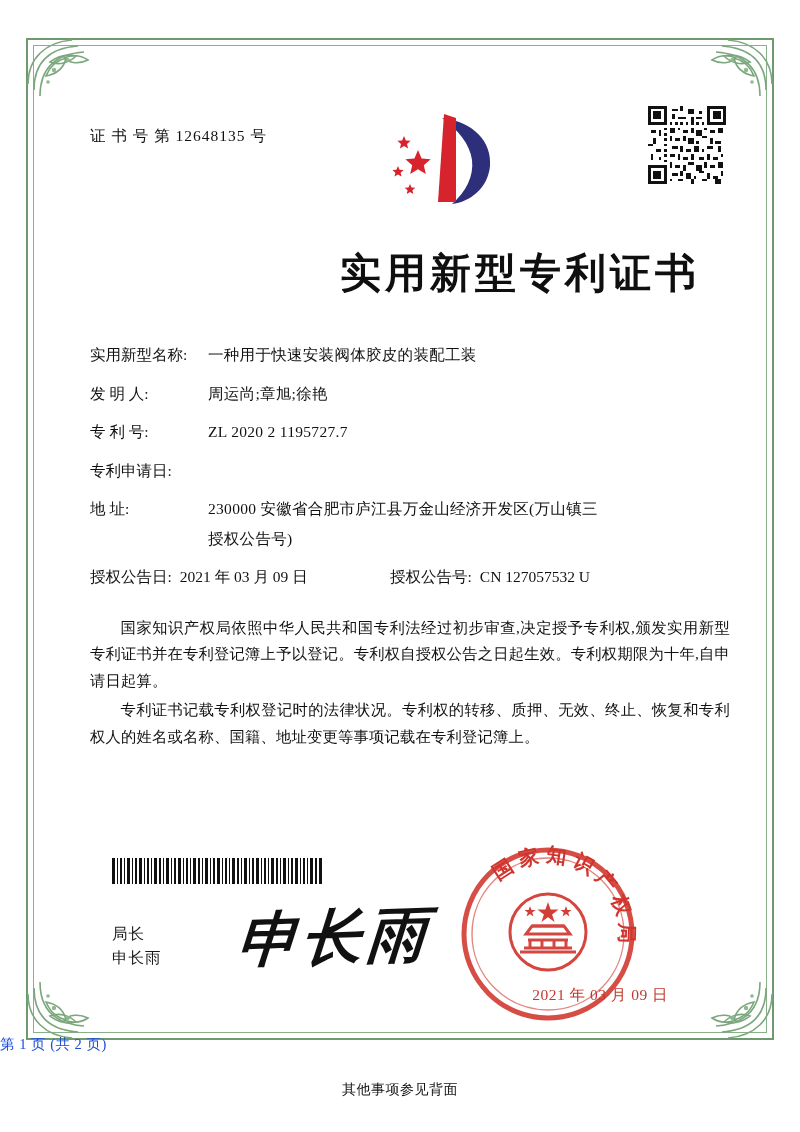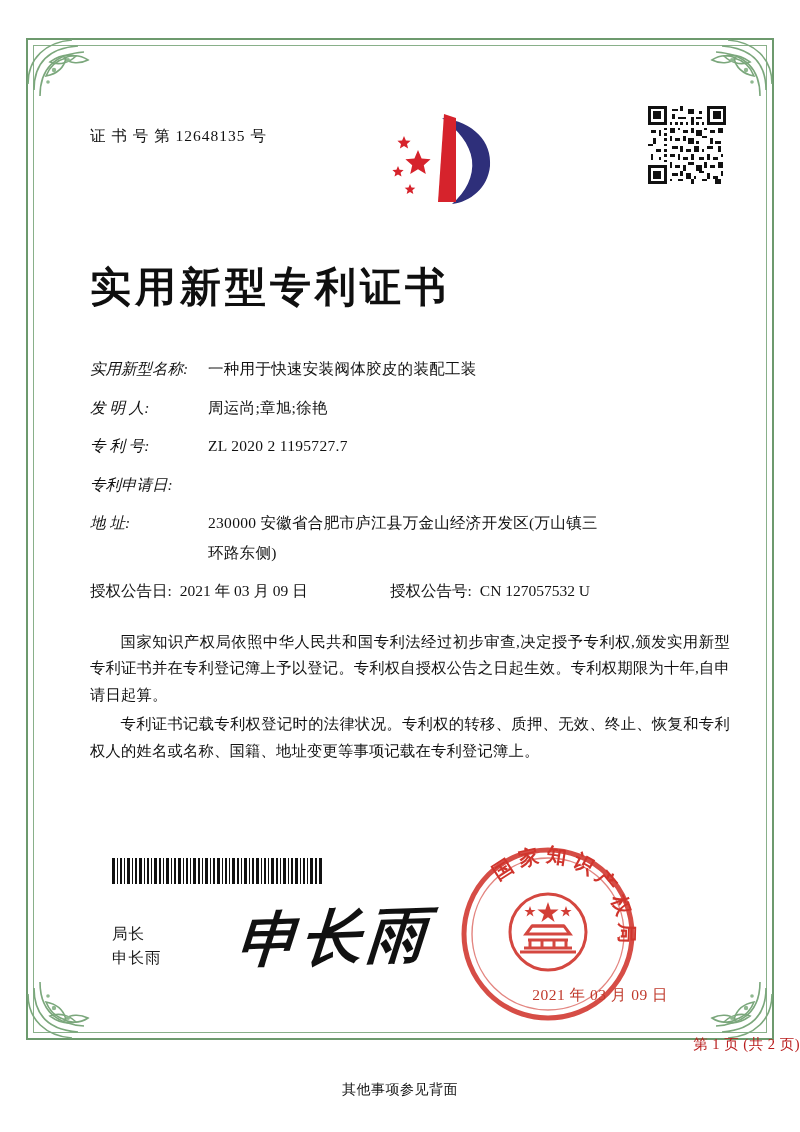--- a/index.html
+++ b/index.html
@@ -75,25 +75,25 @@
     margin-left: -30px;
     margin-top: -4px;
   }
   .qr {
     margin-right: 4px;
     margin-top: -4px;
   }
 
   
   .title {
-    text-align: left;
+    text-align: right;
     font-size: 41px;
     font-weight: bold;
     letter-spacing: 4px;
-    margin-top: 40px;
+    margin-top: 26px;
     margin-right: 30px;
     color: #0f0f0f;
     font-family: "DejaVu Serif", "Liberation Serif", serif;
   }
 
   
   .fields {
     margin-top: 46px;
     font-size: 15.5px;
     line-height: 1.0;
@@ -102,21 +102,20 @@
   .field {
     display: flex;
     align-items: baseline;
     margin-bottom: 23px;
   }
   .f-label {
     width: 118px;
     flex: 0 0 118px;
     letter-spacing: 0;
     white-space: nowrap;
-    font-style: italic;
   }
   .f-value {
     flex: 1;
     letter-spacing: 0.3px;
   }
   .f-value .line2 {
     display: block;
     margin-top: 14px;
   }
   .field.grant {
@@ -197,24 +196,24 @@
     letter-spacing: 0.5px;
     color: #c0392b;
     white-space: nowrap;
   }
 
   
   .page-num {
     position: absolute;
     left: 0; right: 0;
     top: 1035px;
-    text-align: right;
+    text-align: left;
     font-size: 14.5px;
     letter-spacing: 0.5px;
-    color: #b91c1c;
+    color: #1d4ed8;
   }
   .footnote {
     position: absolute;
     left: 0; right: 0;
     top: 1081px;
     text-align: center;
     font-size: 14px;
     letter-spacing: 0.5px;
     color: #111;
   }
@@ -448,21 +447,21 @@
 
       <div class="field">
         <div class="f-label">专利申请日:</div>
       </div>
 
 
       <div class="field">
         <div class="f-label">地      址:</div>
         <div class="f-value">
           <span>230000 安徽省合肥市庐江县万金山经济开发区(万山镇三</span>
-          <span class="line2">环路东侧)</span>
+          <span class="line2">授权公告号)</span>
         </div>
       </div>
 
       <div class="field grant">
         <div class="grant-inline">
           <div class="grant-left">
             <span class="g-label">授权公告日:</span>
             <span class="g-value">2021 年 03 月 09 日</span>
           </div>
           <div class="grant-right">

